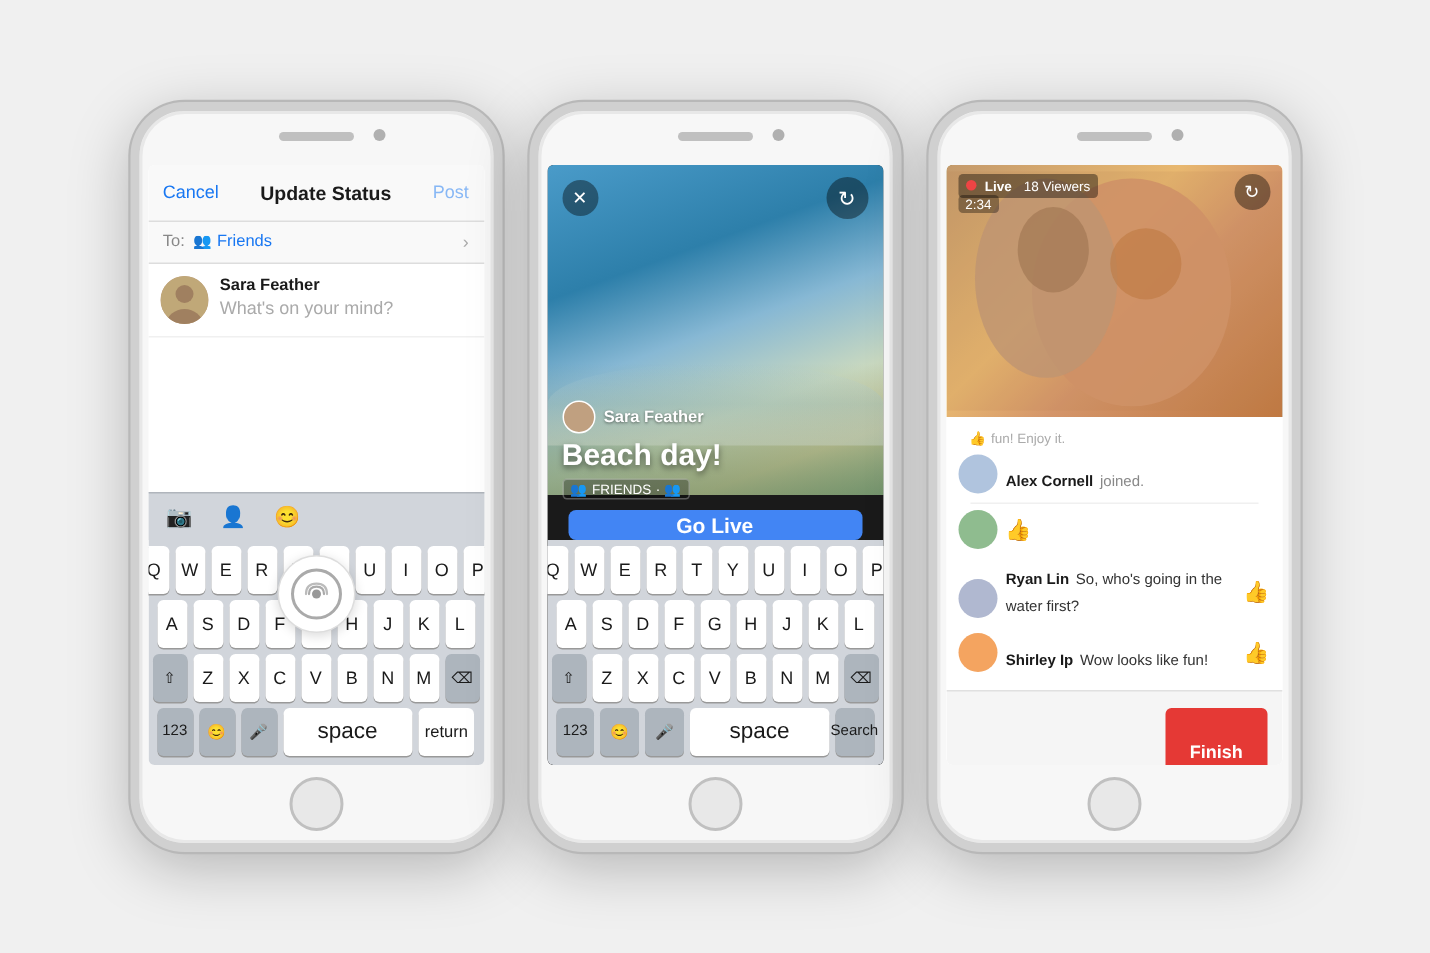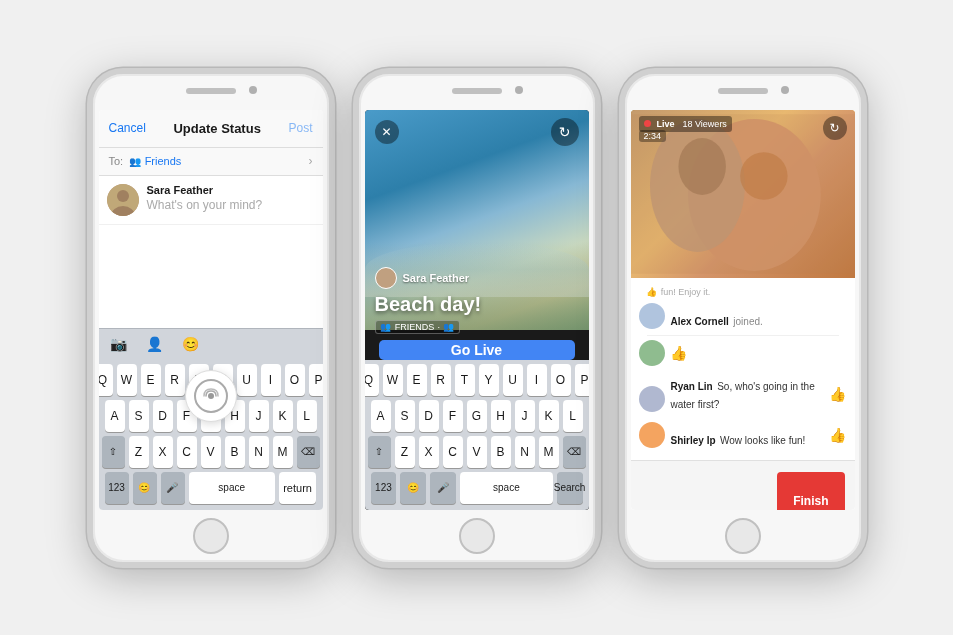--- a/index.html
+++ b/index.html
@@ -229,21 +229,21 @@
     .kb-key.special {
       background: #adb5bd;
       font-size: 10px;
       color: #1a1a1a;
       max-width: none;
       flex: 1.4;
     }
     .kb-key.space-key {
       max-width: none;
       flex: 5;
-      font-size: 10px;
+      font-size: 15px;
     }
     .kb-key.return-key {
       max-width: none;
       flex: 2.2;
       font-size: 11px;
     }
     .kb-bottom-row {
       display: flex;
       justify-content: space-between;
       gap: 4px;

